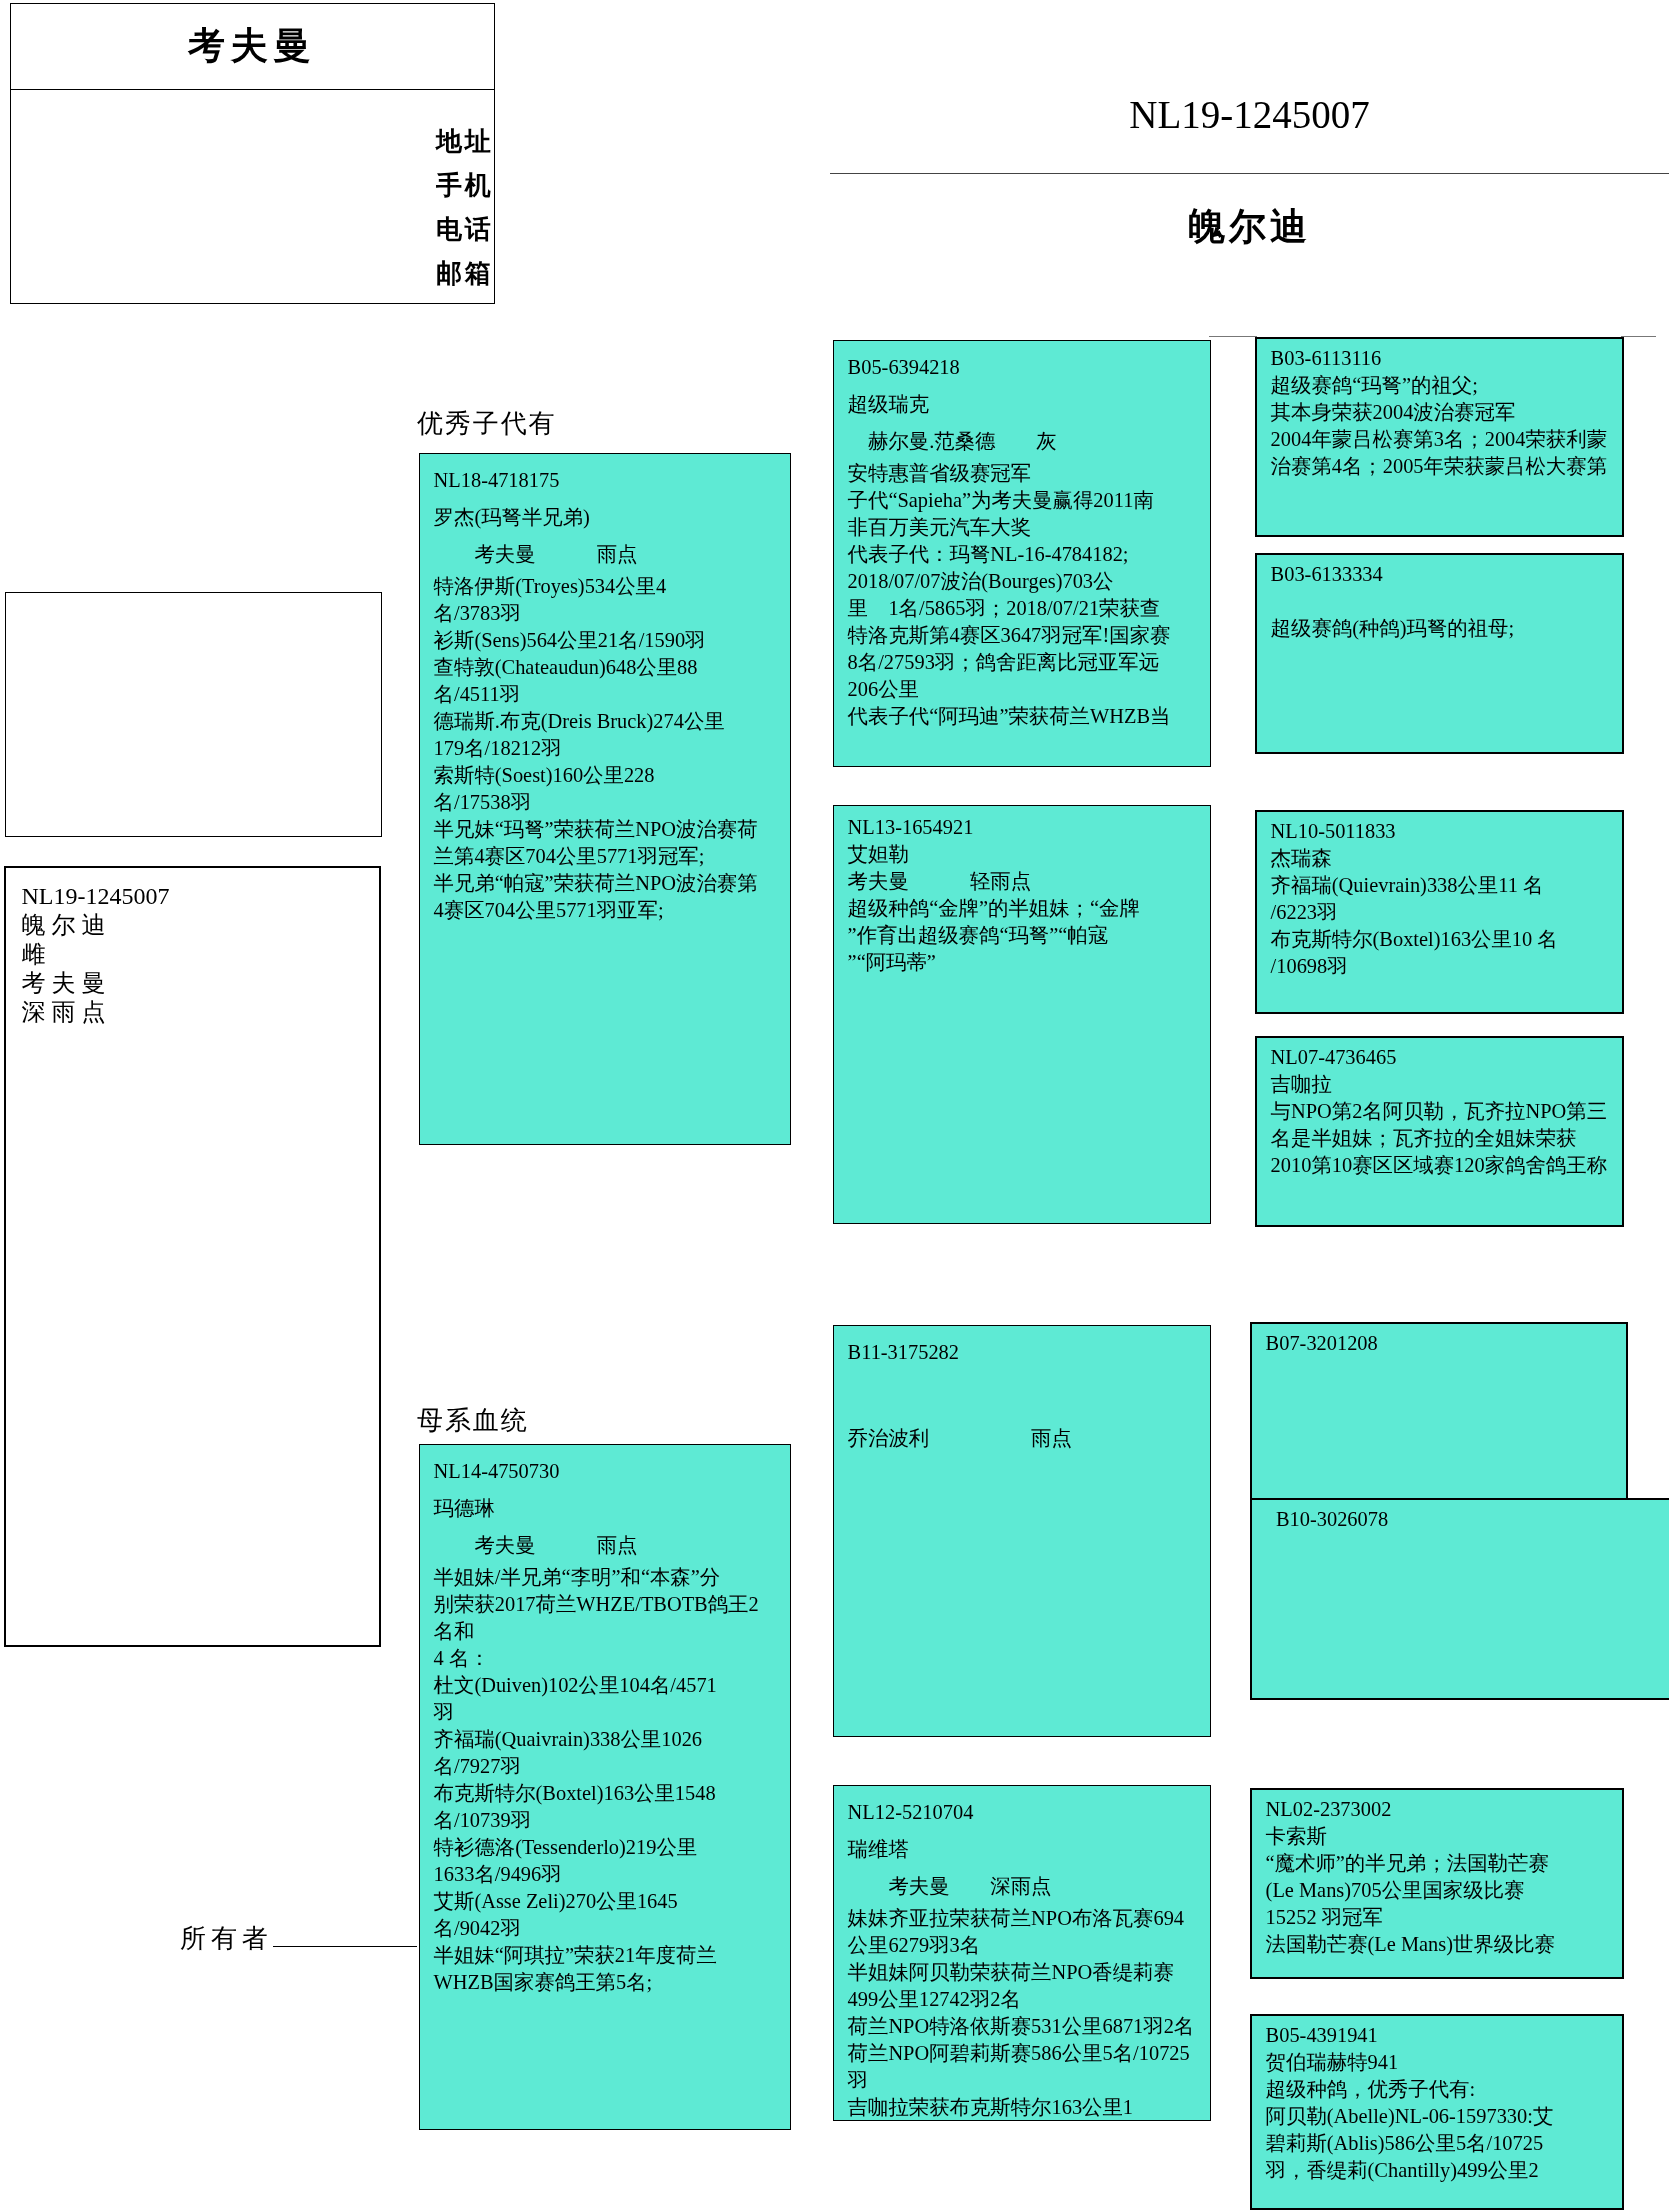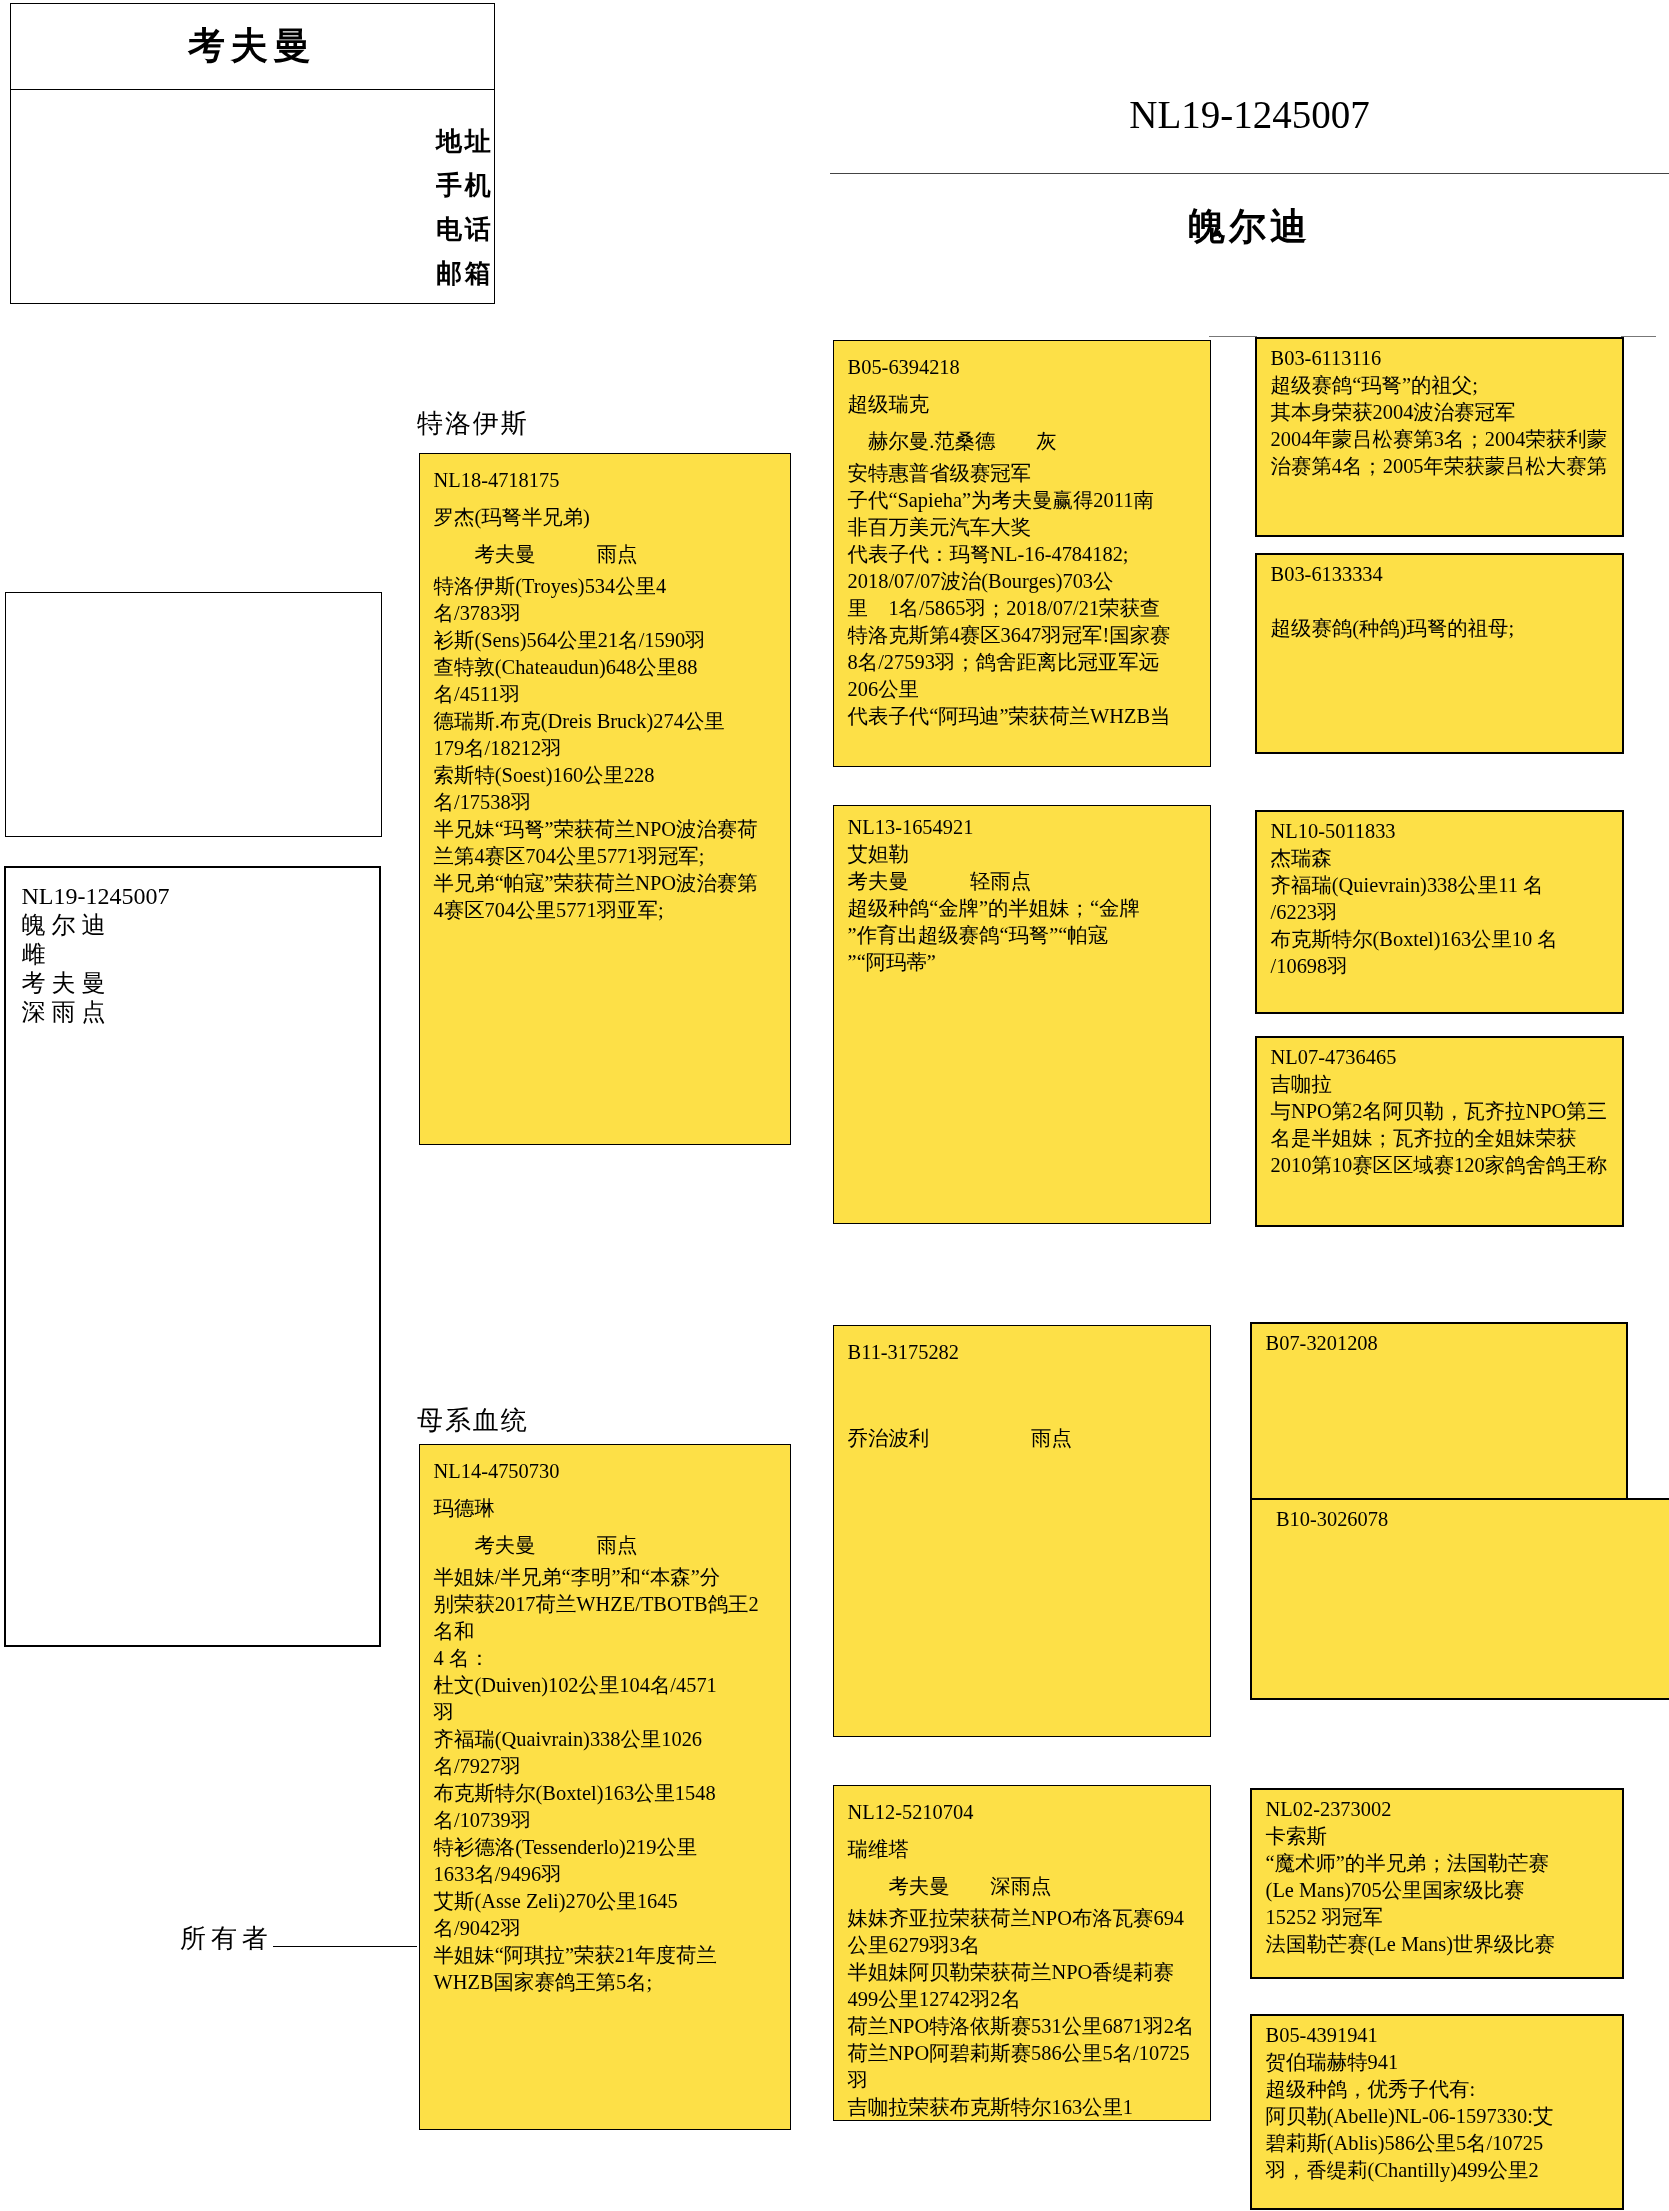--- a/index.html
+++ b/index.html
@@ -32,21 +32,21 @@
 
   .signature { left:180px; top:1921px; font-size:26px; letter-spacing:4.9px; }
   .signature .blank { display:inline-block; width:144px; border-bottom:1.9px solid #000; height:25px; vertical-align:baseline; }
 
   
   .sec-label { font-size:26px; letter-spacing:1.9px; }
   .sire-label { left:417px; top:406px; }
   .dam-label  { left:417px; top:1403px; }
 
   
-  .pbox { position:absolute; background:#fde047; border:1.9px solid #000; box-sizing:border-box;
+  .pbox { position:absolute; background:#5eead4; border:1.9px solid #000; box-sizing:border-box;
           padding:7.8px 13.6px; overflow:hidden; }
   .pbox .ln { font-size:20.4px; }
   .pbox .head .ln { line-height:37px; min-height:37px; }
   .pbox .body .ln { line-height:27px; min-height:27px; }
   .thick { border-width:2.9px; }
 
   .box-sire { left:419px; top:453px;  width:372px; height:692px; }
   .box-dam  { left:419px; top:1444px; width:372px; height:686px; }
 
   .box-ss { left:833px; top:340px;  width:378px; height:427px; }
@@ -95,21 +95,21 @@
         <div class="ln">雌</div>
         <div class="ln">考 夫 曼</div>
         <div class="ln">深 雨 点</div>
       </div>
   </div>
 
   <div class="abs signature">
     <span>所有者</span><span class="blank"></span>
   </div>
 
-  <div class="abs sec-label sire-label">特洛伊斯</div>
+  <div class="abs sec-label sire-label">优秀子代有</div>
   <div class="abs sec-label dam-label">母系血统</div>
 
   <div class="abs stub stub-a"></div>
   <div class="abs stub stub-b"></div>
 
   <div class="pbox box-sire">
     <div class="head">
         <div class="ln">NL18-4718175</div>
         <div class="ln">罗杰(玛弩半兄弟)</div>
         <div class="ln">　　考夫曼　　　雨点</div>

